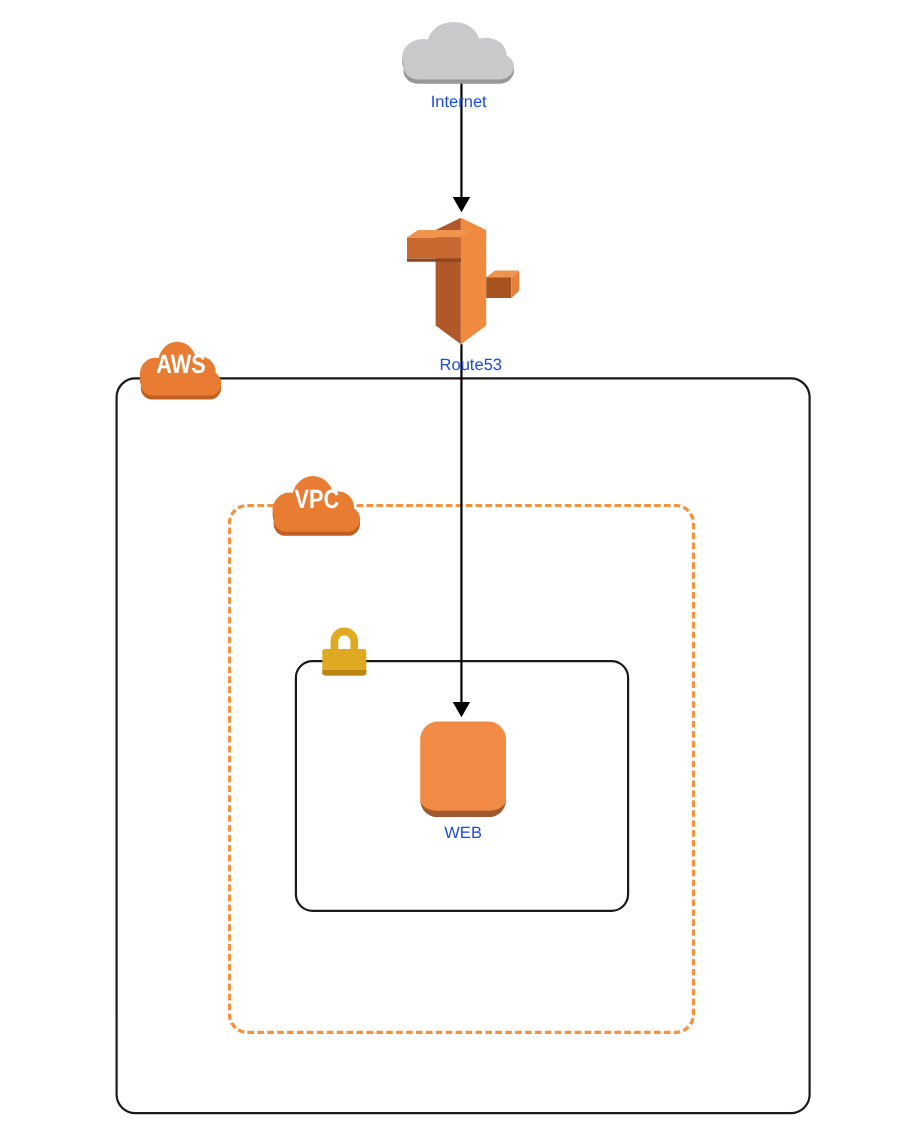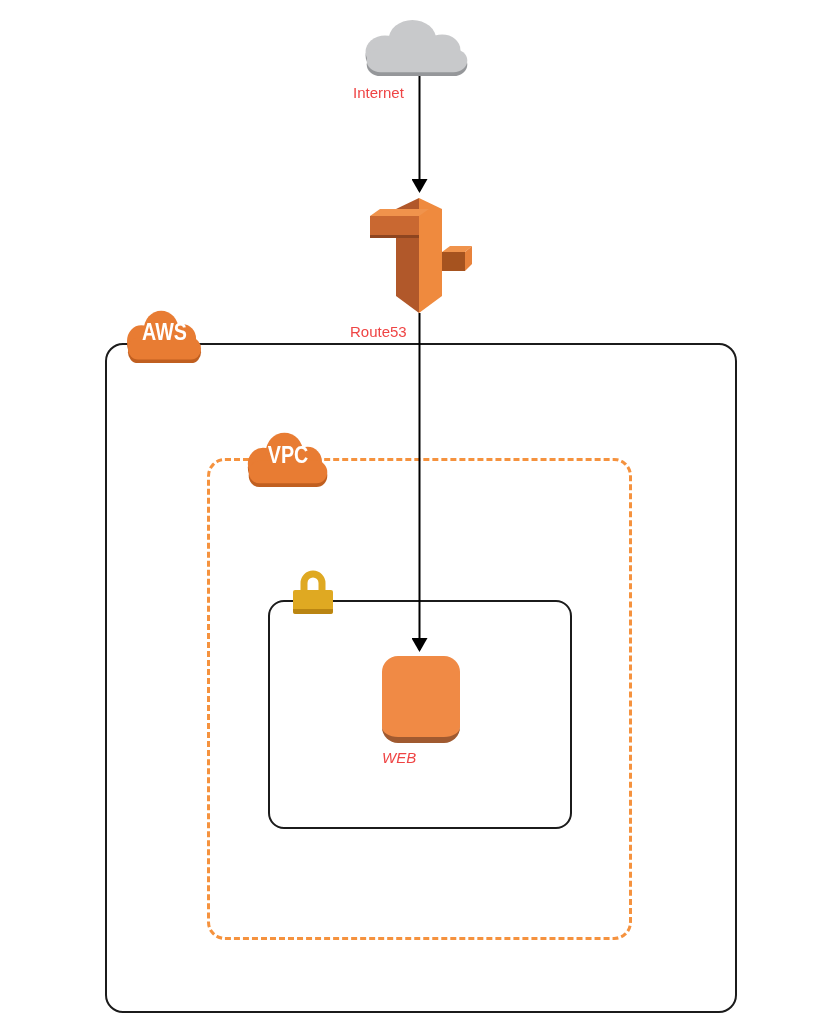--- a/index.html
+++ b/index.html
@@ -37,22 +37,22 @@
   .cloud-group svg { position: absolute; left: 0; top: 0; width: 100%; height: 100%; }
   .cloud-label {
     position: absolute; inset: 0 0 8px 0;
     display: flex; align-items: center; justify-content: center;
     color: #ffffff; font-weight: bold; font-size: 24px;
     transform: scaleX(0.82); letter-spacing: 0px; z-index: 4;
   }
 
   
   .node-label {
-    position: absolute; z-index: 4; 
-    font-size: 15px; color: #ef4444; line-height: 1.1;
+    position: absolute; z-index: 4; text-align: center;
+    font-size: 15px; color: #1d4ed8; line-height: 1.1;
   }
 
   
   .web-node {
     position: absolute; left: 382px; top: 656px; width: 78px; height: 81px;
     background: #F08A45; border-radius: 16px;
     border-bottom: 6px solid #A05A30; z-index: 3;
   }
 </style>
 </head>
@@ -95,21 +95,21 @@
   <svg class="icon" style="left:368px; top:195px;" width="106" height="122" viewBox="0 0 106 122">
     <polygon points="28,14 51,3 51,118 28,101" fill="#B1582A"></polygon>
     <polygon points="51,3 74,14 74,101 51,118" fill="#EF8A3E"></polygon>
     <polygon points="2,21 12,14 61,14 51,21" fill="#F0934C"></polygon>
     <polygon points="2,21 51,21 51,40 2,40" fill="#C96831"></polygon>
     <polygon points="2,40 51,40 51,43 2,43" fill="#8E4520"></polygon>
     <polygon points="74,57 82,51 104,51 97,57" fill="#F0934C"></polygon>
     <polygon points="74,57 97,57 97,76 74,76" fill="#A6531F"></polygon>
     <polygon points="97,57 104,51 104,69 97,76" fill="#E8823B"></polygon>
   </svg>
-  <div class="node-label" style="left:350px; top:324px; width:120px;">Route53</div>
+  <div class="node-label" style="left:368px; top:324px; width:120px;">Route53</div>
 
   <div class="cloud-group" style="left:118px; top:308px; width:93px; height:56px;">
     <svg viewBox="0 0 112 62" preserveAspectRatio="none">
       <g fill="#C05F20" transform="translate(0,4)">
         <circle cx="28" cy="36" r="17"></circle>
           <circle cx="52" cy="24" r="21"></circle>
         <circle cx="78" cy="34" r="16"></circle>
           <rect x="12" y="33" width="88" height="24" rx="12"></rect>
       </g>
       <g fill="#E87C33">
@@ -140,15 +140,15 @@
     <span class="cloud-label">VPC</span>
   </div>
 
   <svg class="icon" style="left:292px; top:567px;" width="42" height="50" viewBox="0 0 42 50">
     <path d="M12 27 V16 a9 9 0 0 1 18 0 V27" fill="none" stroke="#DFA922" stroke-width="7"></path>
     <rect x="1" y="23" width="40" height="24" rx="2" fill="#DFA922"></rect>
     <path d="M1 42 h40 v2 a3 3 0 0 1 -3 3 H4 a3 3 0 0 1 -3 -3 z" fill="#BA8512"></path>
   </svg>
 
   <div class="web-node"></div>
-  <div class="node-label" style="left:382px; top:750px; width:78px;font-style:italic;">WEB</div>
+  <div class="node-label" style="left:382px; top:750px; width:78px;">WEB</div>
 
 </div>
 
 </body></html>

